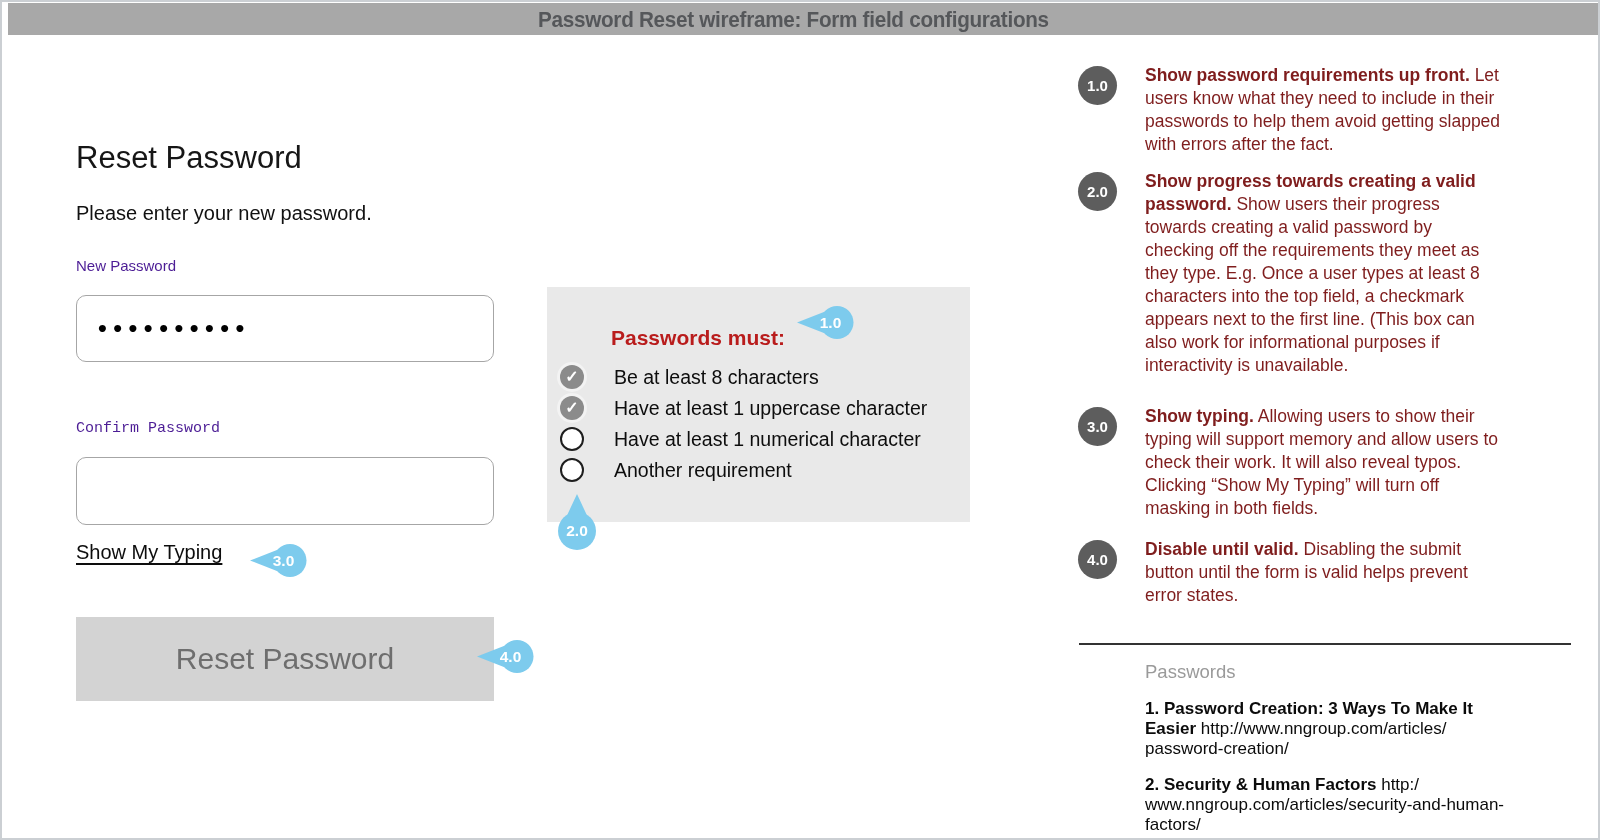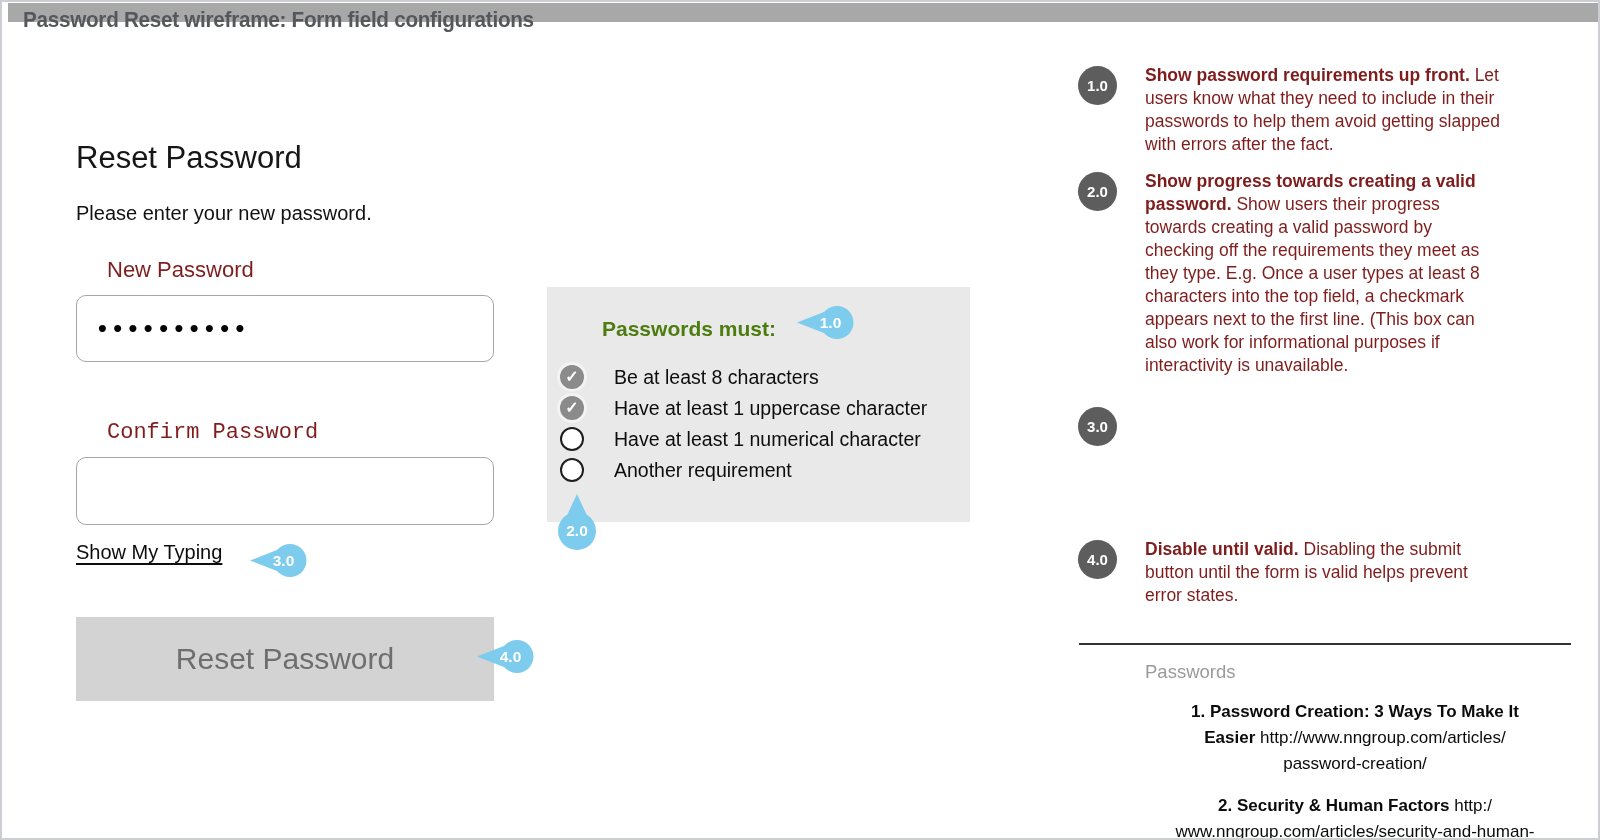--- a/index.html
+++ b/index.html
@@ -2,46 +2,46 @@
 <html style="--blue: #7dcbed; --badge: #5d5d5d; --panel: #e9e9e9; --titlebar: #a8a8a8; --btnbg: #d3d3d3; --btntext: #6e6e6e; --refgray: #9a9a9a; --checkgray: #8b8b8b;"><head>
 <meta charset="utf-8">
 <style>
   html,body{margin:0;padding:0;background:#fff;}
   #page{
     position:relative;width:1600px;height:840px;box-sizing:border-box;
     background:#fff;border:2px solid #cbcfd3;overflow:hidden;
     font-family:"Liberation Sans",sans-serif;color:#111;
   }
   
-  .titlebar{position:absolute;left:6px;right:0;top:1px;height:19px;background:var(--titlebar);}
+  .titlebar{position:absolute;left:6px;right:0;top:1px;height:32px;background:var(--titlebar);text-align:center;}
   .titlebar-text{
     display:inline-block;padding-left:16px;line-height:33px;font-size:22px;font-weight:bold;
     color:#55575a;letter-spacing:-.3px;transform:scaleX(.94);transform-origin:left center;white-space:nowrap;
   }
   
   .form-heading{position:absolute;left:74px;top:138px;margin:0;font-size:31px;font-weight:400;color:#161616;}
   .form-sub{position:absolute;left:74px;top:200px;font-size:20px;color:#111;}
-  .field-label{position:absolute;left:74px;font-size:22px;color:#7f1d1d;margin-left:31px;}
+  .field-label{position:absolute;left:74px;font-size:15px;color:#4c1d95;}
   .lbl-new{top:255px;} .lbl-confirm{top:418px;font-family:Liberation Mono, monospace;}
   .pw-input{
     position:absolute;left:74px;width:418px;box-sizing:border-box;background:#fff;
     border:1.5px solid #a6a6a6;border-radius:10px;padding:0 19px;
     font-family:"DejaVu Sans",sans-serif;font-size:20px;font-weight:bold;letter-spacing:2.5px;color:#000;outline:none;
   }
   .input-new{top:293px;height:67px;}
   .input-confirm{top:455px;height:68px;}
   .show-typing{position:absolute;left:74px;top:539px;font-size:20px;color:#0d0d0d;
     text-decoration:underline;text-underline-offset:4px;cursor:pointer;}
   .submit-btn{
     position:absolute;left:74px;top:615px;width:418px;height:84px;border:none;
     background:var(--btnbg);color:var(--btntext);font-size:30px;font-family:inherit;cursor:default;
   }
   
   .req-panel{position:absolute;left:545px;top:285px;width:423px;height:235px;background:var(--panel);}
-  .req-heading{position:absolute;left:48px;top:23px;margin:7px;font-size:21px;font-weight:bold;color:#4d7c0f;}
+  .req-heading{position:absolute;left:48px;top:23px;margin:16px;font-size:21px;font-weight:bold;color:#b91c1c;}
   .req-list{position:absolute;left:13px;top:78px;}
   .req-row{display:flex;align-items:center;height:24px;margin-bottom:7px;}
   .req-icon{width:24px;height:24px;border-radius:50%;margin-right:11px;flex:none;
     display:flex;align-items:center;justify-content:center;box-sizing:border-box;}
   .req-row.checked .req-icon{background:var(--checkgray);box-shadow:0 0 0 3px rgba(255,255,255,.45);}
   .req-row.unchecked .req-icon{background:#fff;border:2px solid #1e1e1e;}
   .tick{color:#fff;font-size:16px;font-weight:bold;line-height:1;}
   .req-label{font-size:19.5px;color:#0d0d0d;white-space:nowrap;margin-left:19px;}
   
   .callout{position:absolute;}
@@ -54,21 +54,21 @@
   .ann{position:absolute;left:1076px;display:flex;align-items:flex-start;}
   .ann-badge{width:39px;height:39px;border-radius:50%;background:var(--badge);color:#fff;flex:none;
     display:flex;align-items:center;justify-content:center;font-size:15px;font-weight:bold;}
   .ann-text{margin-left:28px;width:432px;font-size:17.5px;line-height:23px;color:#7f1d1d;
     white-space:pre-line;margin-top:-2px;}
   .ann-text b{font-weight:bold;}
   
   .refs{position:absolute;left:1077px;top:641px;width:492px;}
   .refs-rule{border:none;border-top:2px solid #333;margin:0;}
   .refs-heading{margin:16px 0 10px 66px;font-size:18.5px;font-weight:400;color:var(--refgray);}
-  .ref-item{margin:16px 0 14px 66px;width:420px;font-size:17px;line-height:26px;color:#0b0b0b;white-space:pre-line;text-align:center;}
+  .ref-item{margin:16px 0 14px 66px;width:420px;font-size:17px;line-height:20px;color:#0b0b0b;white-space:pre-line;}
   .ref-item b{font-weight:bold;}
 </style>
 </head>
 <body>
 
 <div id="page">
 
   <div class="titlebar">
     <span class="titlebar-text">Password Reset wireframe: Form field configurations</span>
   </div>
@@ -166,20 +166,25 @@
 characters into the top field, a checkmark
 appears next to the first line. (This box can
 also work for informational purposes if
 interactivity is unavailable.</span></div>
   </div>
 
   <div class="ann" style="top:405px;">
     <div class="ann-badge">
         <span>3.0</span>
       </div>
+    <div class="ann-text"><b>Show typing.</b><span> Allowing users to show their
+typing will support memory and allow users to
+check their work. It will also reveal typos.
+Clicking “Show My Typing” will turn off
+masking in both fields.</span></div>
   </div>
 
   <div class="ann" style="top:538px;">
     <div class="ann-badge">
         <span>4.0</span>
       </div>
     <div class="ann-text"><b>Disable until valid.</b><span> Disabling the submit
 button until the form is valid helps prevent
 error states.</span></div>
   </div>

